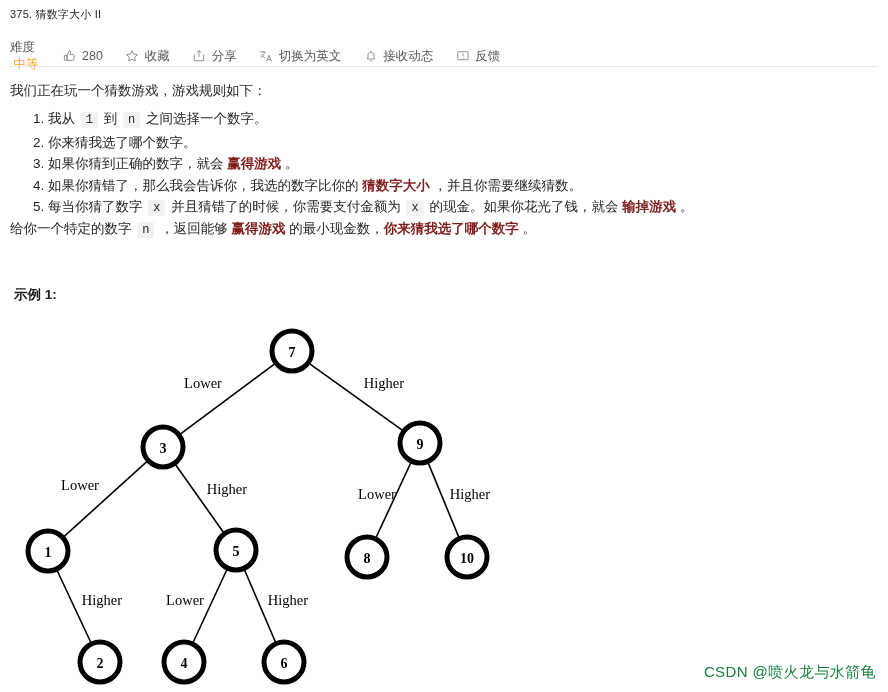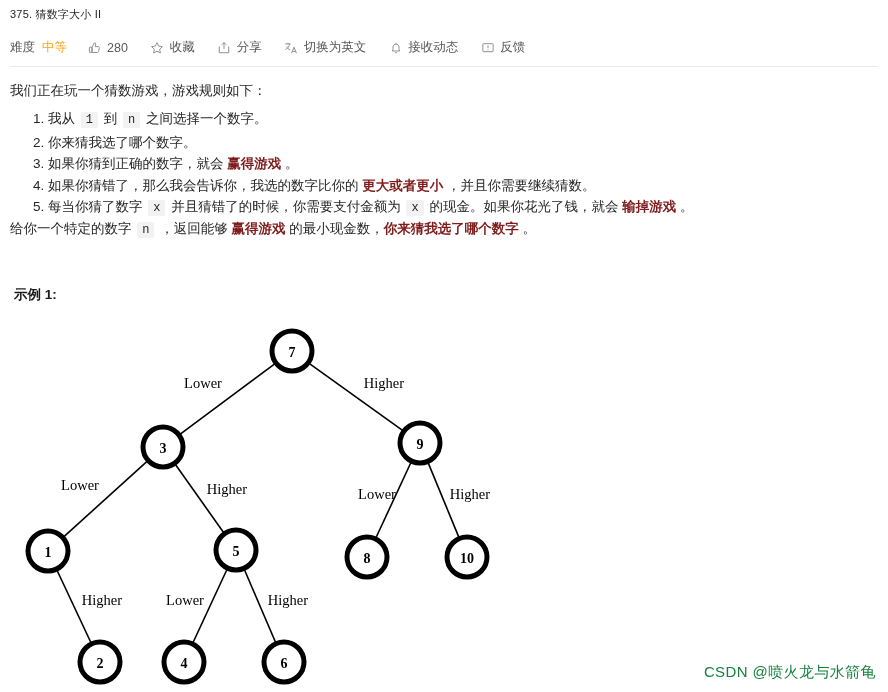--- a/index.html
+++ b/index.html
@@ -45,21 +45,21 @@
   }
   .toolbar-item .ti-icon {
     display: inline-flex;
     align-items: center;
     justify-content: center;
     width: 15px;
     height: 15px;
     margin-right: 5px;
   }
   .toolbar-item .ti-icon svg { display: block; }
-  .difficulty-group { margin-right: 20px; }
+  .difficulty-group { margin-right: 20px; flex-direction: column; }
   .difficulty-label { color: #595959; font-size: 12.5px; margin-right: 7px; }
   .difficulty-value { font-size: 12.5px; }
 
   .divider {
     position: absolute;
     left: 10px;
     top: 66px;
     width: 868px;
     height: 1px;
     background: #e8e8e8;
@@ -242,21 +242,21 @@
 </div>
 
 <div class="divider"></div>
 
 <div class="intro">我们正在玩一个猜数游戏，游戏规则如下：</div>
 
 <ol class="rules" id="rules-list">
     <li>我从 <code class="chip">1</code> 到 <code class="chip">n</code> 之间选择一个数字。</li>
     <li>你来猜我选了哪个数字。</li>
     <li>如果你猜到正确的数字，就会 <b>赢得游戏</b> 。</li>
-    <li>如果你猜错了，那么我会告诉你，我选的数字比你的 <b>更大或者更小</b> ，并且你需要继续猜数。</li>
+    <li>如果你猜错了，那么我会告诉你，我选的数字比你的 <b>猜数字大小</b> ，并且你需要继续猜数。</li>
     <li>每当你猜了数字 <code class="chip">x</code> 并且猜错了的时候，你需要支付金额为 <code class="chip">x</code> 的现金。如果你花光了钱，就会 <b>输掉游戏</b> 。</li>
   </ol>
 
 <div class="summary" id="summary-paragraph">给你一个特定的数字 <code class="chip">n</code> ，返回能够 <b>赢得游戏</b> 的最小现金数，<b>你来猜我选了哪个数字</b> 。</div>
 
 <div class="example-heading">示例 1:</div>
 
 <div class="tree-figure">
   <svg id="tree-svg" width="560" height="380" viewBox="0 0 560 380">
     <g id="tree-edges">

